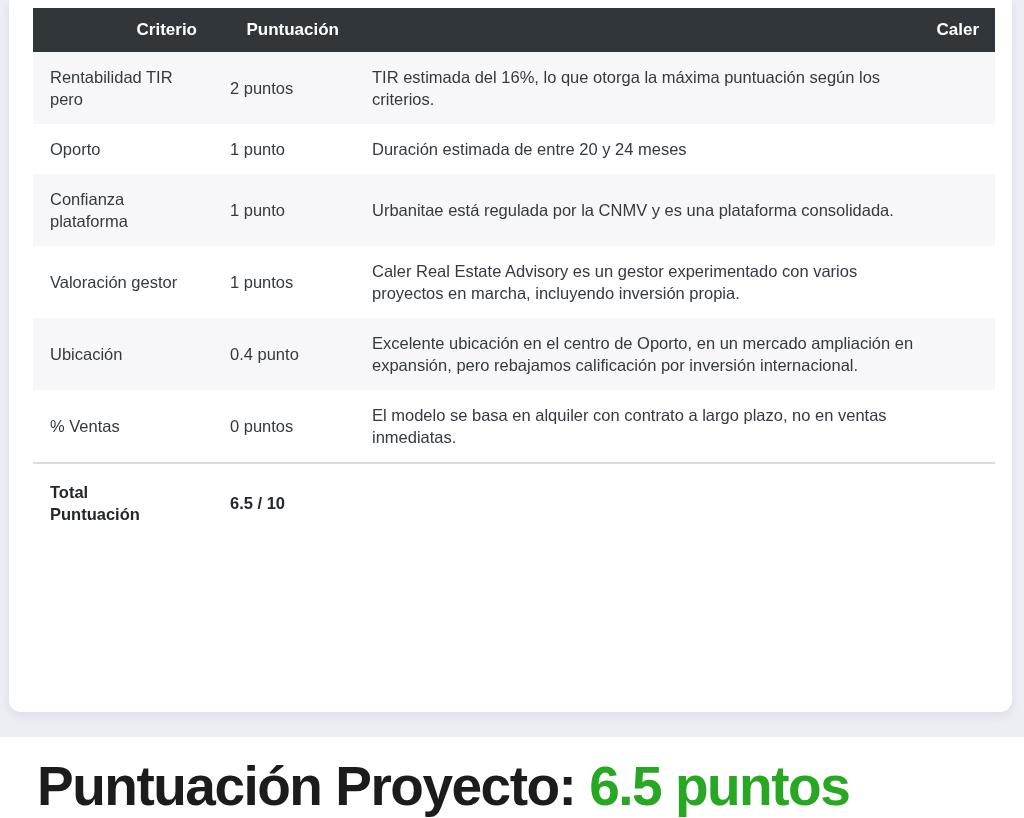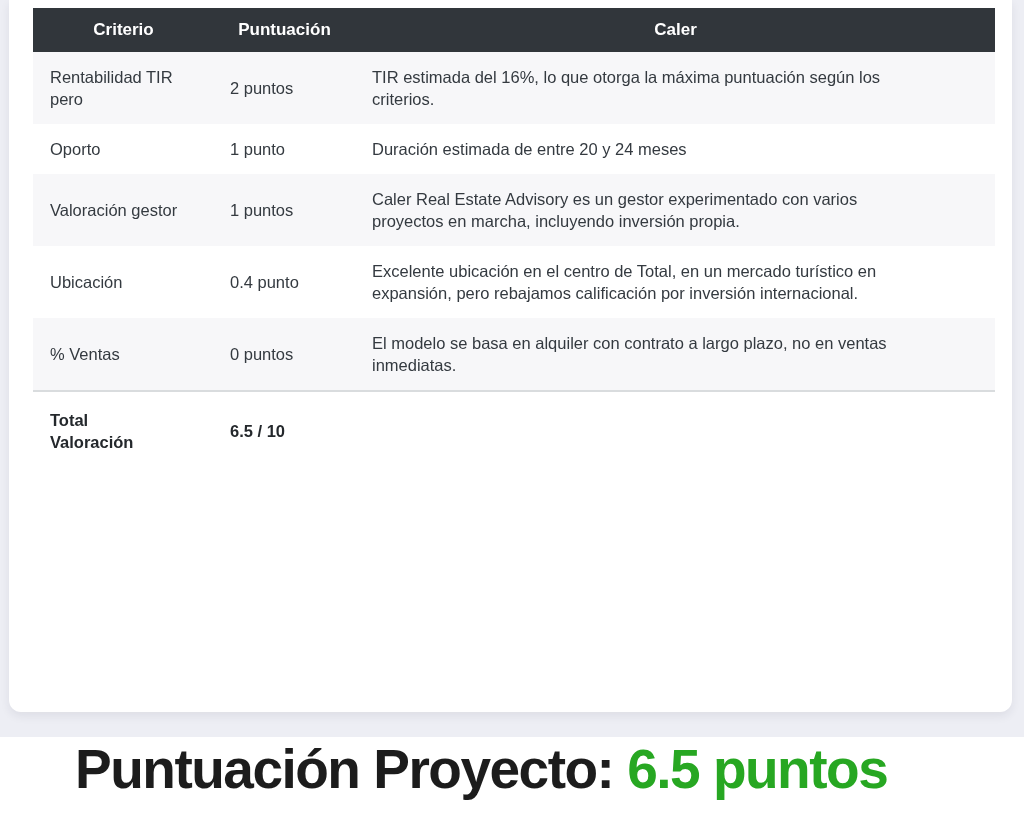--- a/index.html
+++ b/index.html
@@ -25,21 +25,21 @@
     width: 100%;
     border-collapse: collapse;
     table-layout: fixed;
   }
   table.score col.c1 { width: 180px; }
   table.score col.c2 { width: 142px; }
   thead th {
     background: var(--header-bg, #31363b);
     color: var(--header-text, #ffffff);
     font-size: 17px; font-weight: bold;
-    text-align: center;
+    text-align: right;
     padding: 12px 16px 12px 17px;
     line-height: 20px;
   }
   tbody td {
     font-size: 16.5px;
     line-height: 22px;
     padding: 14px 16px 14px 17px;
     vertical-align: middle;
     white-space: pre-line;
     color: var(--text, #343a40);
@@ -50,22 +50,22 @@
     font-size: 16.5px; line-height: 22px; font-weight: bold;
     color: #24282c;
     padding: 17px 16px 14px 17px;
     vertical-align: middle;
     white-space: pre-line;
     border-top: 2px solid var(--total-border, #d9dcde);
   }
   .summary {
     position: absolute; left: 0; top: 737px; width: 956px; height: 81px;
     background: #ffffff;
-    display: flex; align-items: flex-start;
-    padding-left: 75px; box-sizing: border-box;
+    display: flex; align-items: flex-end;
+    padding-left: 37px; box-sizing: border-box;
   }
   .summary h1 {
     margin: 0;
     font-size: 55px; font-weight: bold;
     letter-spacing: -1.5px;
     color: var(--heading, #1c1c1c);
     white-space: nowrap;
   }
   .summary h1 .score {
     color: var(--green, #27a722);
@@ -98,48 +98,54 @@
     <td>TIR estimada del 16%, lo que otorga la máxima puntuación según los
 criterios.</td>
   </tr>
 
   <tr>
     <td>Oporto</td>
     <td>1 punto</td>
     <td>Duración estimada de entre 20 y 24 meses</td>
   </tr>
 
+  <tr>
+    <td>Confianza
+plataforma</td>
+    <td>1 punto</td>
+    <td>Urbanitae está regulada por la CNMV y es una plataforma consolidada.</td>
+  </tr>
 
   <tr>
     <td>Valoración gestor</td>
     <td>1 puntos</td>
     <td>Caler Real Estate Advisory es un gestor experimentado con varios
 proyectos en marcha, incluyendo inversión propia.</td>
   </tr>
 
   <tr>
     <td>Ubicación</td>
     <td>0.4 punto</td>
-    <td>Excelente ubicación en el centro de Total, en un mercado turístico en
+    <td>Excelente ubicación en el centro de Oporto, en un mercado ampliación en
 expansión, pero rebajamos calificación por inversión internacional.</td>
   </tr>
 
 
   <tr>
     <td>% Ventas</td>
     <td>0 puntos</td>
     <td>El modelo se basa en alquiler con contrato a largo plazo, no en ventas
 inmediatas.</td>
   </tr>
 
 </tbody>
     <tfoot>
       <tr class="total-row">
         <td>Total
-Valoración</td>
+Puntuación</td>
         <td>6.5 / 10</td>
         <td></td>
       </tr>
     </tfoot>
   </table>
 </div>
 
 <div class="summary">
   <h1><span>Puntuación Proyecto: </span><span class="score">6.5 puntos</span></h1>
 </div>

